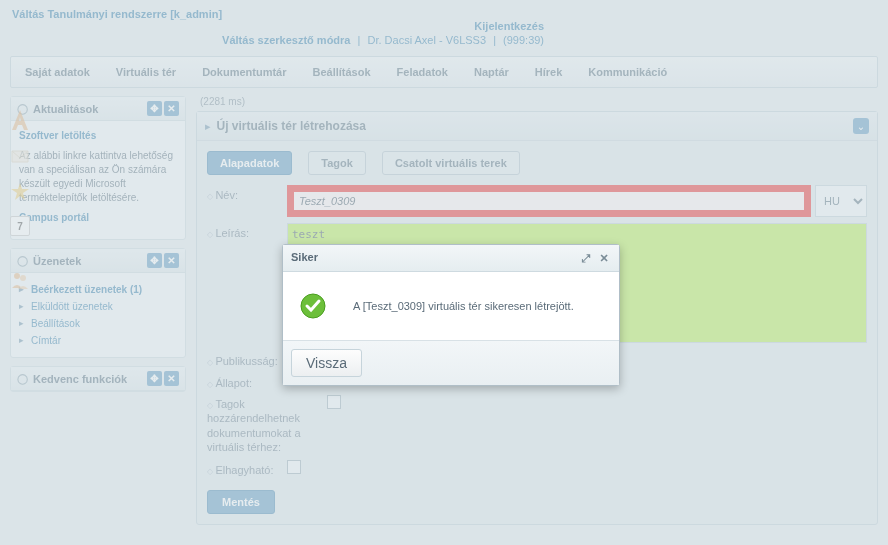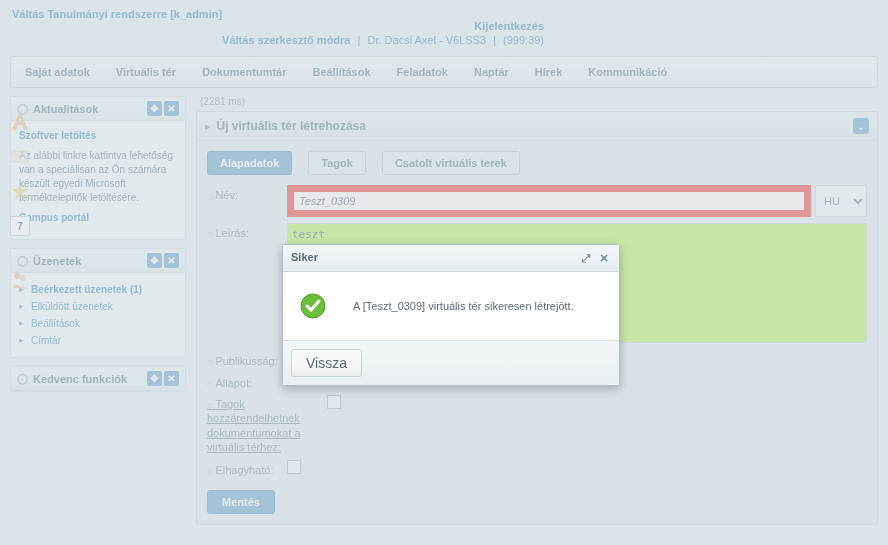--- a/index.html
+++ b/index.html
@@ -43,21 +43,21 @@
   .form-row { display: flex; align-items: flex-start; margin-bottom: 6px; }
   .form-label { width: 80px; color: #7c8f9b; font-size: 11px; padding-top: 4px; }
   .form-label::before { content: "◇ "; color: #b9c7cf; font-size: 8px; }
   .form-input { flex: 1; }
   .text-input { width: 100%; border: 7px solid #ef4444; background: #fff6f6; padding: 3px 5px; font-size: 11px; color: #5a6b78; font-style: italic; }
   .name-row { display: flex; gap: 4px; }
   .name-row .text-input { flex: 1; }
   .lang-sel { width: 52px; border: 1px solid #c6d4db; background: #f4f8fa; font-size: 11px; color: #6d8491; padding: 2px 4px; }
   .desc-area { width: 100%; height: 120px; border: 1px solid #c6d4db; background: #bef264; padding: 4px; font-size: 11px; color: #5a6b78; resize: none; }
   .checkbox-cell { width: 14px; height: 14px; border: 1px solid #a5b5be; background: #f4f8fa; display: inline-block; }
-  .wide-label { width: 120px; color: #7c8f9b; font-size: 11px; padding-top: 2px; line-height: 1.3; text-decoration: underline; }
+  .wide-label { width: 120px; color: #7c8f9b; font-size: 11px; padding-top: 2px; line-height: 1.3; }
   .wide-label::before { content: "◇ "; color: #b9c7cf; font-size: 8px; }
   .save-btn { background: #6fa5c7; color: #fff; border: 1px solid #5a93b8; border-radius: 3px; padding: 5px 14px; font-weight: bold; cursor: pointer; font-size: 11px; margin-top: 8px; }
   .overlay { position: absolute; inset: 0; background: rgba(210,220,226,0.55); }
   .dialog { position: absolute; left: 282px; top: 244px; width: 338px; background: #fff; border: 1px solid #b0bec7; border-radius: 3px; box-shadow: 0 3px 10px rgba(0,0,0,0.25); }
   .dialog-hdr { display: flex; background: linear-gradient(#f2f6f8,#e5edf0); border-bottom: 1px solid #cedae0; padding: 6px 8px; font-weight: bold; color: #5a6b78; }
   .dialog-hdr .dtitle { flex: 1; }
   .dialog-hdr .dicon { width: 14px; height: 14px; color: #7a8c97; cursor: pointer; margin-left: 4px; font-size: 11px; display: flex; align-items: center; justify-content: center; }
   .dialog-body { padding: 20px 16px; display: flex; align-items: center; gap: 26px; font-size: 11px; color: #5a6b78; }
   .success-icon { width: 28px; height: 28px; }
   .dialog-ftr { padding: 8px; background: linear-gradient(#f2f6f8,#e9eff2); border-top: 1px solid #d8e1e6; }

